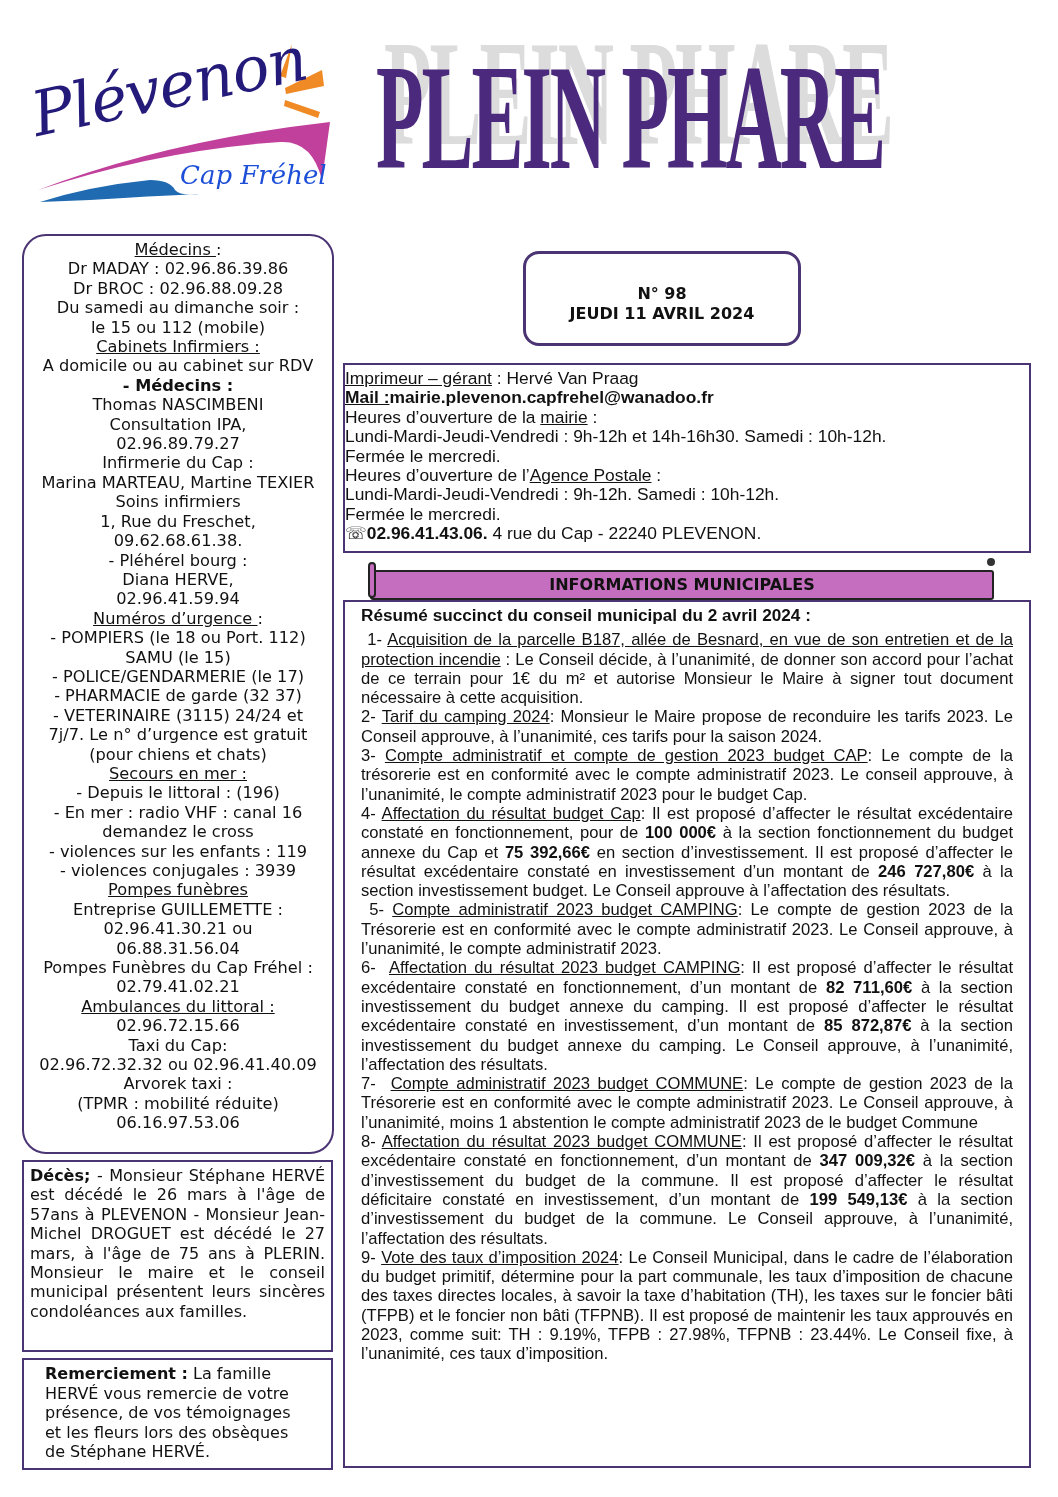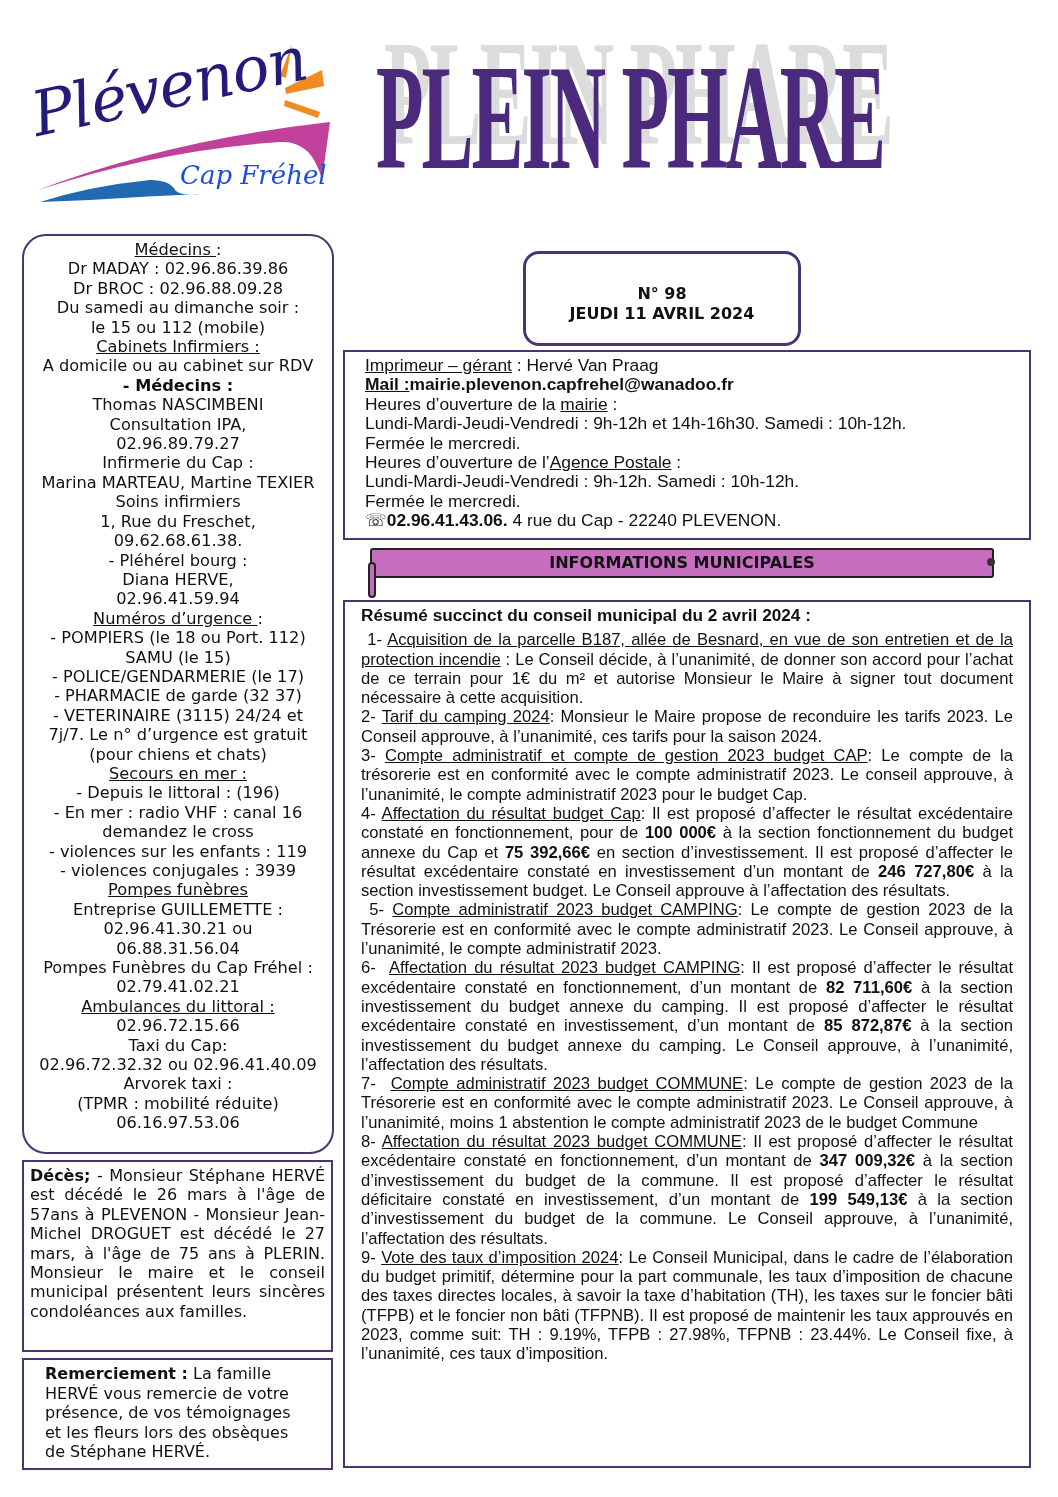--- a/index.html
+++ b/index.html
@@ -29,26 +29,26 @@
   #contacts .u { text-decoration:underline; }
   #contacts .b { font-weight:bold; }
   #deces { left:22px; top:1160px; width:311px; height:192px; padding:4px 6px; font-size:16px; line-height:19.4px; text-align:justify; }
   #remerc { left:22px; top:1358px; width:311px; height:112px; padding:4px 21px; font-size:16px; line-height:19.6px; }
 
   
   #issue { left:523px; top:251px; width:278px; height:95px; border:3px solid #4b3474; border-radius:16px;
            text-align:center; font-weight:bold; font-size:16px; line-height:20px; padding-top:30px; box-sizing:border-box; }
 
   
-  #info { left:343px; top:350px; width:688px; height:190px; padding:4px 20px;
+  #info { left:343px; top:363px; width:688px; height:190px; padding:4px 0;
           font-family:"Liberation Sans", sans-serif; font-size:17.4px; line-height:19.4px; transform-origin:left top; }
   #info .u { text-decoration:underline; }
 
   
-  #banner { left:370px; top:548px; width:624px; height:30px; background:#c56dbf; border:2px solid #222;
+  #banner { left:370px; top:570px; width:624px; height:30px; background:#c56dbf; border:2px solid #222;
             border-radius:3px; box-sizing:border-box; text-align:center; font-weight:bold; font-size:16px; line-height:26px; }
   #banner-roll-l { left:368px; top:562px; width:8px; height:36px; background:#c56dbf; border:2px solid #222; border-radius:4px; box-sizing:border-box; }
   #banner-dot { left:987px; top:558px; width:8px; height:8px; background:#333; border-radius:50%; }
 
   
   #council { left:343px; top:600px; width:688px; height:868px; padding:4px 16px;
              font-family:"Liberation Sans", sans-serif; font-size:16.6px; line-height:19.3px; text-align:justify; }
   #council .u { text-decoration:underline; }
   #council .b { font-weight:bold; }
   #council .title { font-weight:bold; font-size:17.2px; margin-bottom:5px; text-align:left; }

